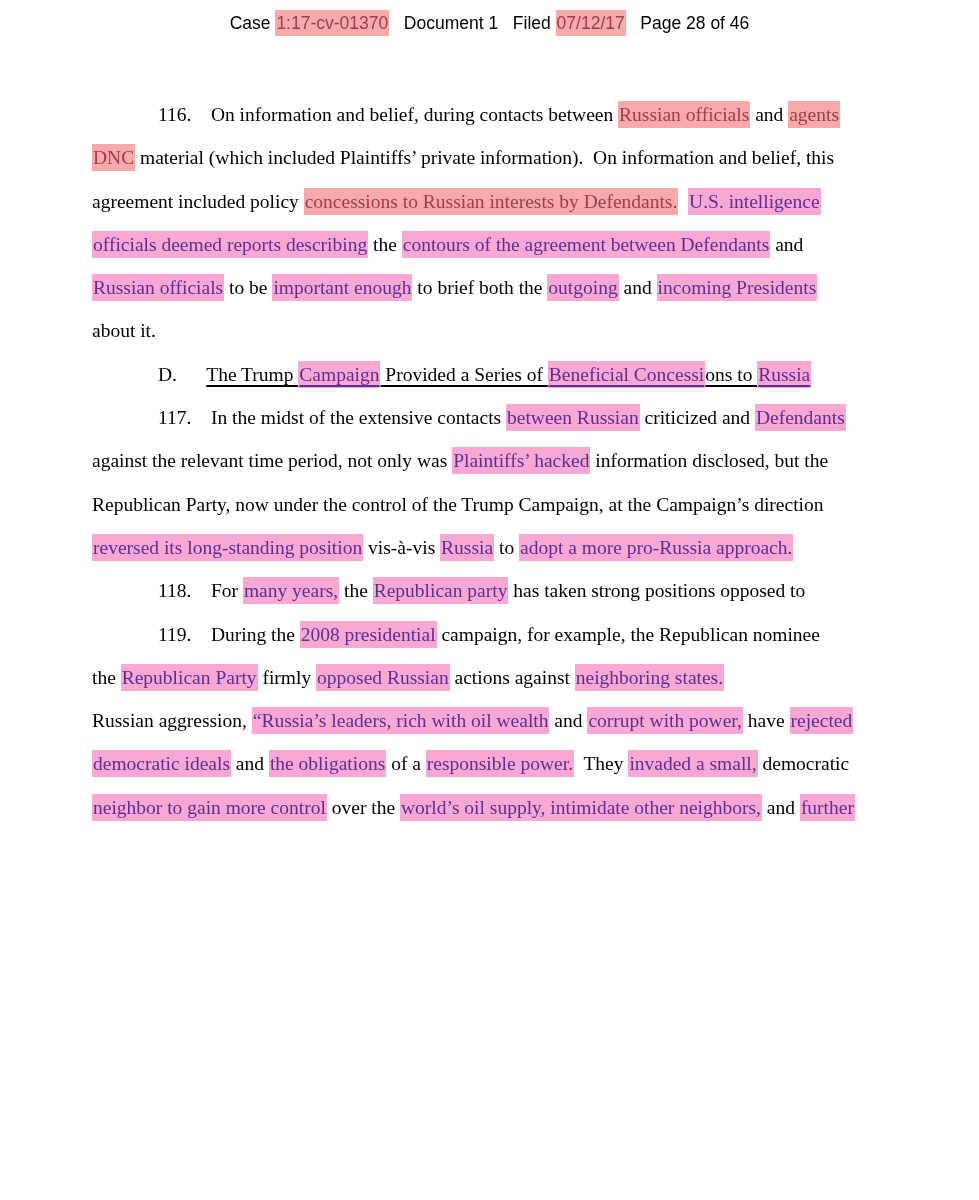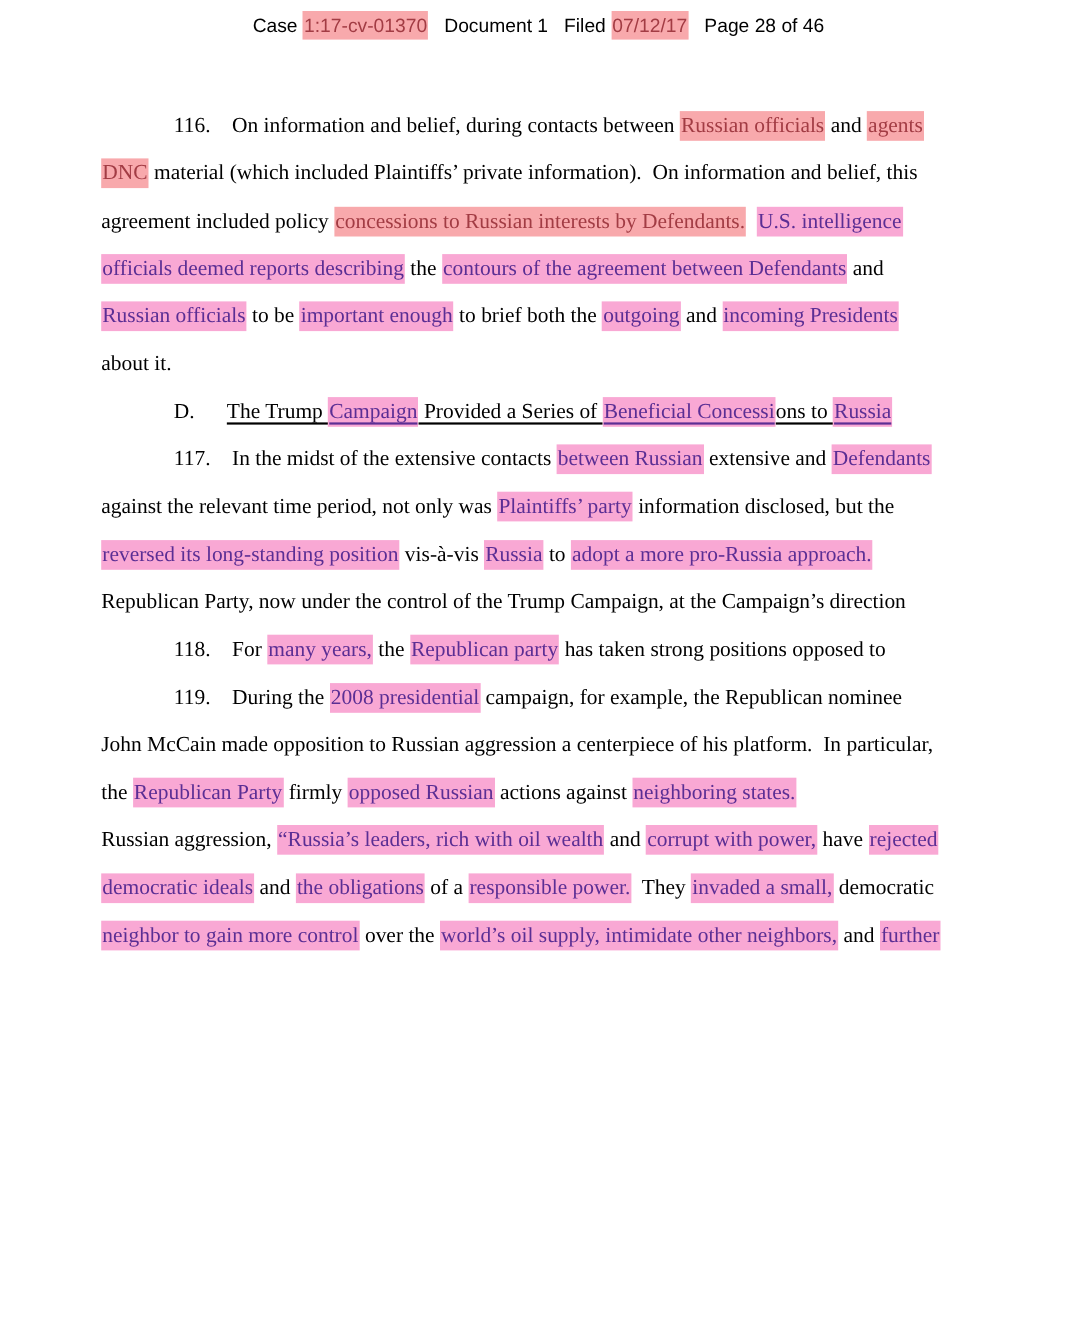--- a/index.html
+++ b/index.html
@@ -42,31 +42,30 @@
         <div class="line"><span class="hl-pink">DNC</span><span class=""> material (which included Plaintiffs’ private information).  On information and belief, this</span></div>
         <div class="line"><span class="">agreement included policy </span><span class="hl-pink">concessions to Russian interests by Defendants.</span><span class="">  </span><span class="hl-purple">U.S. intelligence</span></div>
         <div class="line"><span class="hl-purple">officials deemed reports describing</span><span class=""> the </span><span class="hl-purple">contours of the agreement between Defendants</span><span class=""> and</span></div>
         <div class="line"><span class="hl-purple">Russian officials</span><span class=""> to be </span><span class="hl-purple">important enough</span><span class=""> to brief both the </span><span class="hl-purple">outgoing</span><span class=""> and </span><span class="hl-purple">incoming Presidents</span></div>
         <div class="line"><span class="">about it.</span></div>
       </div>
     <div>
         <div class="line ind"><span class="">D.  </span><span class="useg">The Trump </span><span class="hl-purple useg">Campaign</span><span class="useg"> Provided a Series of </span><span class="hl-purple useg">Beneficial Concessi</span><span class="useg">ons to </span><span class="hl-purple useg">Russia</span></div>
       </div>
     <div>
-        <div class="line ind"><span class="">117. In the midst of the extensive contacts </span><span class="hl-purple">between Russian</span><span class=""> extensive and </span><span class="hl-purple">Defendants</span></div>
-        <div class="line"><span class="">against the relevant time period, not only was </span><span class="hl-purple">Plaintiffs’ party</span><span class=""> information disclosed, but the</span></div>
+        <div class="line ind"><span class="">117. In the midst of the extensive contacts </span><span class="hl-purple">between Russian</span><span class=""> criticized and </span><span class="hl-purple">Defendants</span></div>
+        <div class="line"><span class="">against the relevant time period, not only was </span><span class="hl-purple">Plaintiffs’ hacked</span><span class=""> information disclosed, but the</span></div>
+        <div class="line"><span class="">Republican Party, now under the control of the Trump Campaign, at the Campaign’s direction</span></div>
         <div class="line"><span class="hl-purple">reversed its long-standing position</span><span class=""> vis-à-vis </span><span class="hl-purple">Russia</span><span class=""> to </span><span class="hl-purple">adopt a more pro-Russia approach.</span></div>
-        <div class="line"><span class="">Republican Party, now under the control of the Trump Campaign, at the Campaign’s direction</span></div>
       </div>
     <div>
         <div class="line ind"><span class="">118. For </span><span class="hl-purple">many years,</span><span class=""> the </span><span class="hl-purple">Republican party</span><span class=""> has taken strong positions opposed to</span></div>
       </div>
     <div>
         <div class="line ind"><span class="">119. During the </span><span class="hl-purple">2008 presidential</span><span class=""> campaign, for example, the Republican nominee</span></div>
-        <div class="line"><span class="">John McCain made opposition to Russian aggression a centerpiece of his platform.  In particular,</span></div>
         <div class="line"><span class="">the </span><span class="hl-purple">Republican Party</span><span class=""> firmly </span><span class="hl-purple">opposed Russian</span><span class=""> actions against </span><span class="hl-purple">neighboring states.</span></div>
       </div>
     <div>
         <div class="line"><span class="">Russian aggression, </span><span class="hl-purple">“Russia’s leaders, rich with oil wealth</span><span class=""> and </span><span class="hl-purple">corrupt with power,</span><span class=""> have </span><span class="hl-purple">rejected</span></div>
         <div class="line"><span class="hl-purple">democratic ideals</span><span class=""> and </span><span class="hl-purple">the obligations</span><span class=""> of a </span><span class="hl-purple">responsible power.</span><span class="">  They </span><span class="hl-purple">invaded a small,</span><span class=""> democratic</span></div>
         <div class="line"><span class="hl-purple">neighbor to gain more control</span><span class=""> over the </span><span class="hl-purple">world’s oil supply, intimidate other neighbors,</span><span class=""> and </span><span class="hl-purple">further</span></div>
       </div>
   </div>
 
   <div class="footer">28</div>

